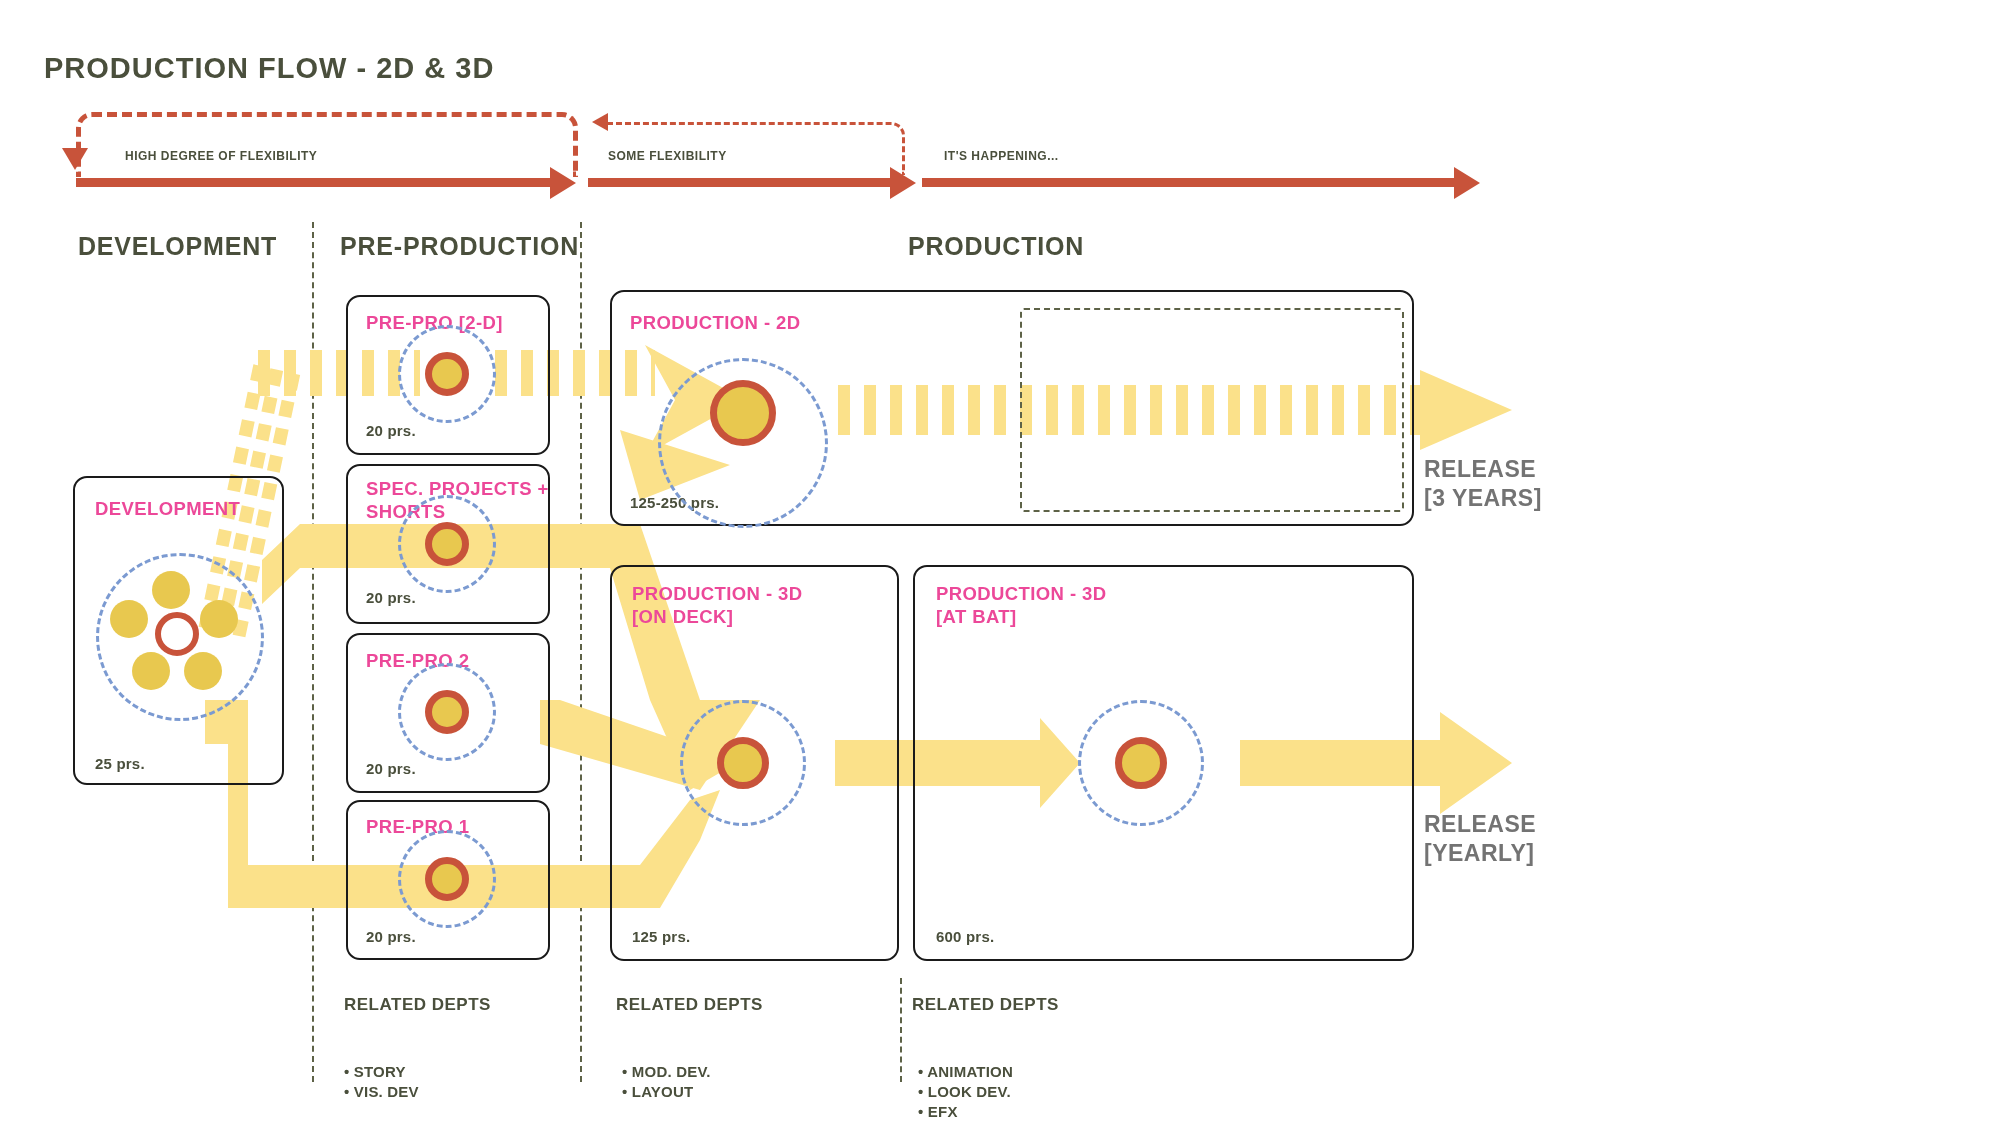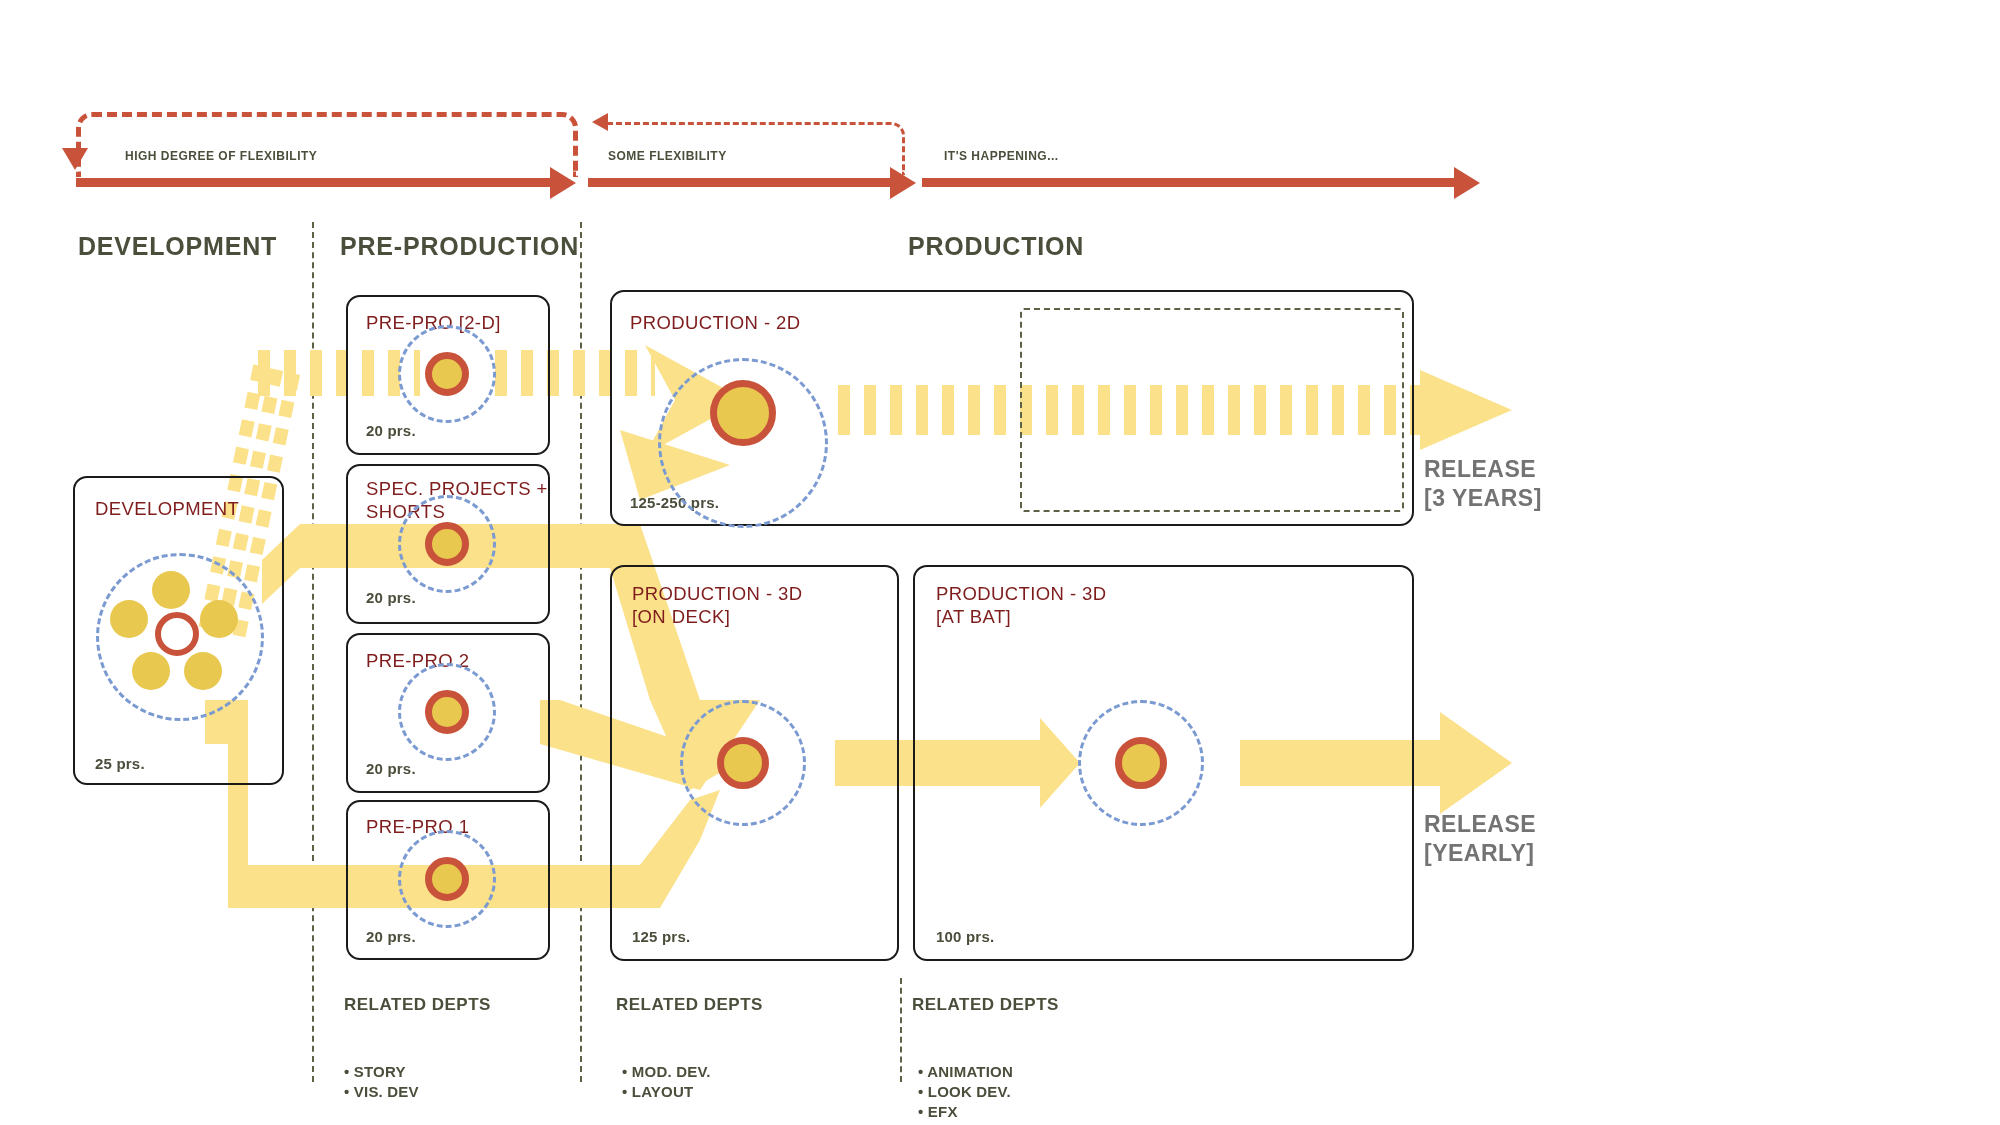--- a/index.html
+++ b/index.html
@@ -19,21 +19,21 @@
   .arrowhead-l{position:absolute;width:0;height:0;border-top:9px solid transparent;border-bottom:9px solid transparent;border-right:16px solid #c8533a;}
 
   .dashseg{position:absolute;border-color:#c8533a;border-style:dashed;}
 
   
   .colhead{position:absolute;font-size:25px;font-weight:bold;letter-spacing:.8px;color:#4a4f3c;}
   .vsep{position:absolute;width:0;border-left:2.5px dashed #5d6247;}
 
   
   .box{position:absolute;border:2.5px solid #1a1a1a;border-radius:14px;background:transparent;}
-  .boxlabel{position:absolute;font-size:18.5px;font-weight:normal;letter-spacing:.4px;color:#7f1d1d;line-height:1.22;white-space:pre-line;}
+  .boxlabel{position:absolute;font-size:18.5px;font-weight:bold;letter-spacing:.4px;color:#ec4899;line-height:1.22;white-space:pre-line;}
   .prs{position:absolute;font-size:15px;font-weight:bold;color:#4a4f3c;letter-spacing:.2px;}
   .dashbox{position:absolute;border:2px dashed #5d6247;border-radius:4px;}
 
   
   .ring{position:absolute;border:3.5px dashed #7b9ad1;border-radius:50%;box-sizing:border-box;}
   .dot{position:absolute;border-radius:50%;box-sizing:border-box;}
   .dot-filled{background:#e8c84f;border:7px solid #c8533a;}
   .dot-plain{background:#e8c84f;}
   .dot-hollow{background:transparent;border:6px solid #c8533a;}
 
@@ -42,20 +42,21 @@
   .rd-list{position:absolute;font-size:15px;font-weight:bold;color:#4a4f3c;line-height:1.32;letter-spacing:.2px;margin-top:40px;}
   .rd-list div{white-space:nowrap;}
 
   .release{position:absolute;font-size:23px;font-weight:bold;letter-spacing:.5px;color:#737373;line-height:1.25;white-space:pre-line;}
 </style>
 </head>
 <body>
 
 <div class="root">
 
+  <div class="ttl" id="page-title">PRODUCTION FLOW - 2D &amp; 3D</div>
 
   <div class="dashseg" style="left:76px;top:112px;width:492px;height:60px;border-width:5px;border-bottom:none;border-radius:16px 16px 0 0;"></div>
   <div class="arrowhead-d" style="left:62px;top:148px;"></div>
   <div class="solidbar" style="left:76px;top:178px;width:480px;"></div>
   <div class="arrowhead-r" style="left:550px;top:167px;"></div>
   <div class="flexlabel" style="left:125px;top:149px;">HIGH DEGREE OF FLEXIBILITY</div>
 
   <div class="dashseg" style="left:607px;top:122px;width:295px;height:50px;border-width:3.5px;border-bottom:none;border-left:none;border-radius:0 14px 0 0;"></div>
   <div class="arrowhead-l" style="left:592px;top:113px;"></div>
   <div class="solidbar" style="left:588px;top:178px;width:310px;"></div>
@@ -160,21 +161,21 @@
   <div class="box" style="left:610px;top:565px;width:285px;height:392px;"></div>
   <div class="boxlabel" style="left:632px;top:583px;">PRODUCTION - 3D
 [ON DECK]</div>
   <div class="prs" style="left:632px;top:928px;">125 prs.</div>
   <div class="ring" style="left:680px;top:700px;width:126px;height:126px;"></div>
   <div class="dot dot-filled" style="left:717px;top:737px;width:52px;height:52px;"></div>
 
   <div class="box" style="left:913px;top:565px;width:497px;height:392px;"></div>
   <div class="boxlabel" style="left:936px;top:583px;">PRODUCTION - 3D
 [AT BAT]</div>
-  <div class="prs" style="left:936px;top:928px;">100 prs.</div>
+  <div class="prs" style="left:936px;top:928px;">600 prs.</div>
   <div class="ring" style="left:1078px;top:700px;width:126px;height:126px;"></div>
   <div class="dot dot-filled" style="left:1115px;top:737px;width:52px;height:52px;"></div>
 
   <div class="release" style="left:1424px;top:455px;">RELEASE
 [3 YEARS]</div>
   <div class="release" style="left:1424px;top:810px;">RELEASE
 [YEARLY]</div>
 
   <div class="rd-title" style="left:344px;top:995px;">RELATED DEPTS</div>
   <div class="rd-list" style="left:344px;top:1022px;">

